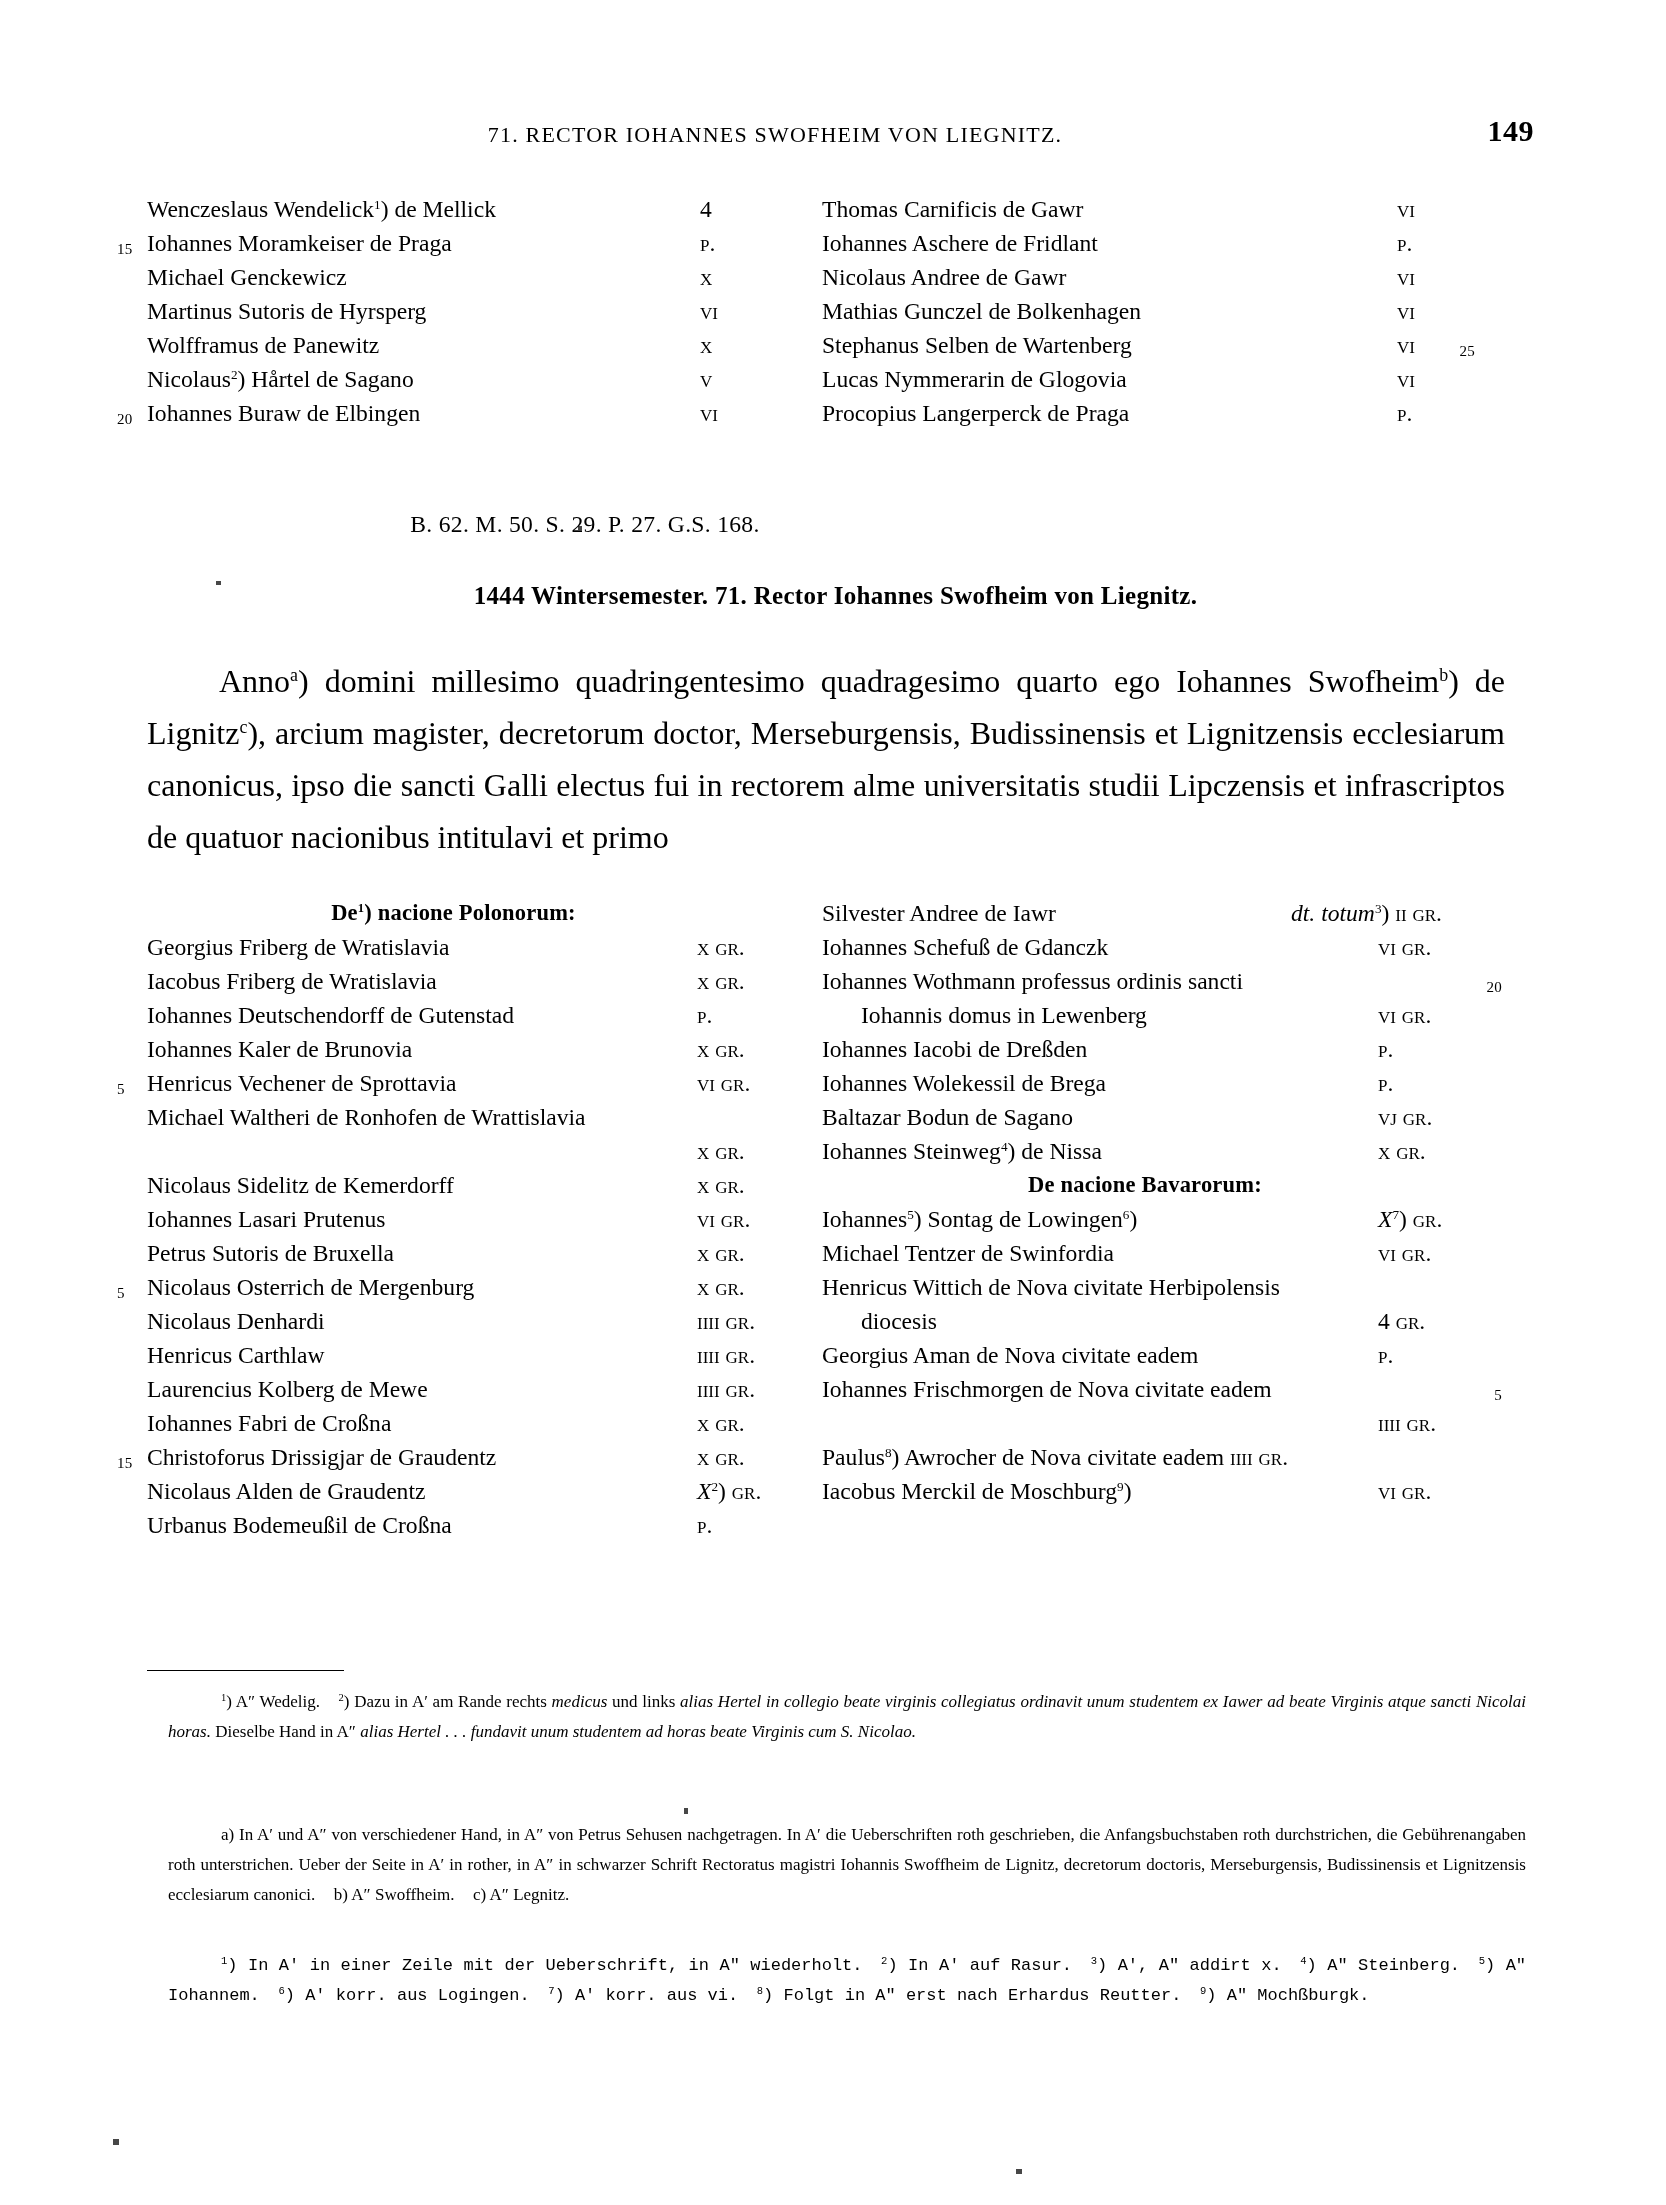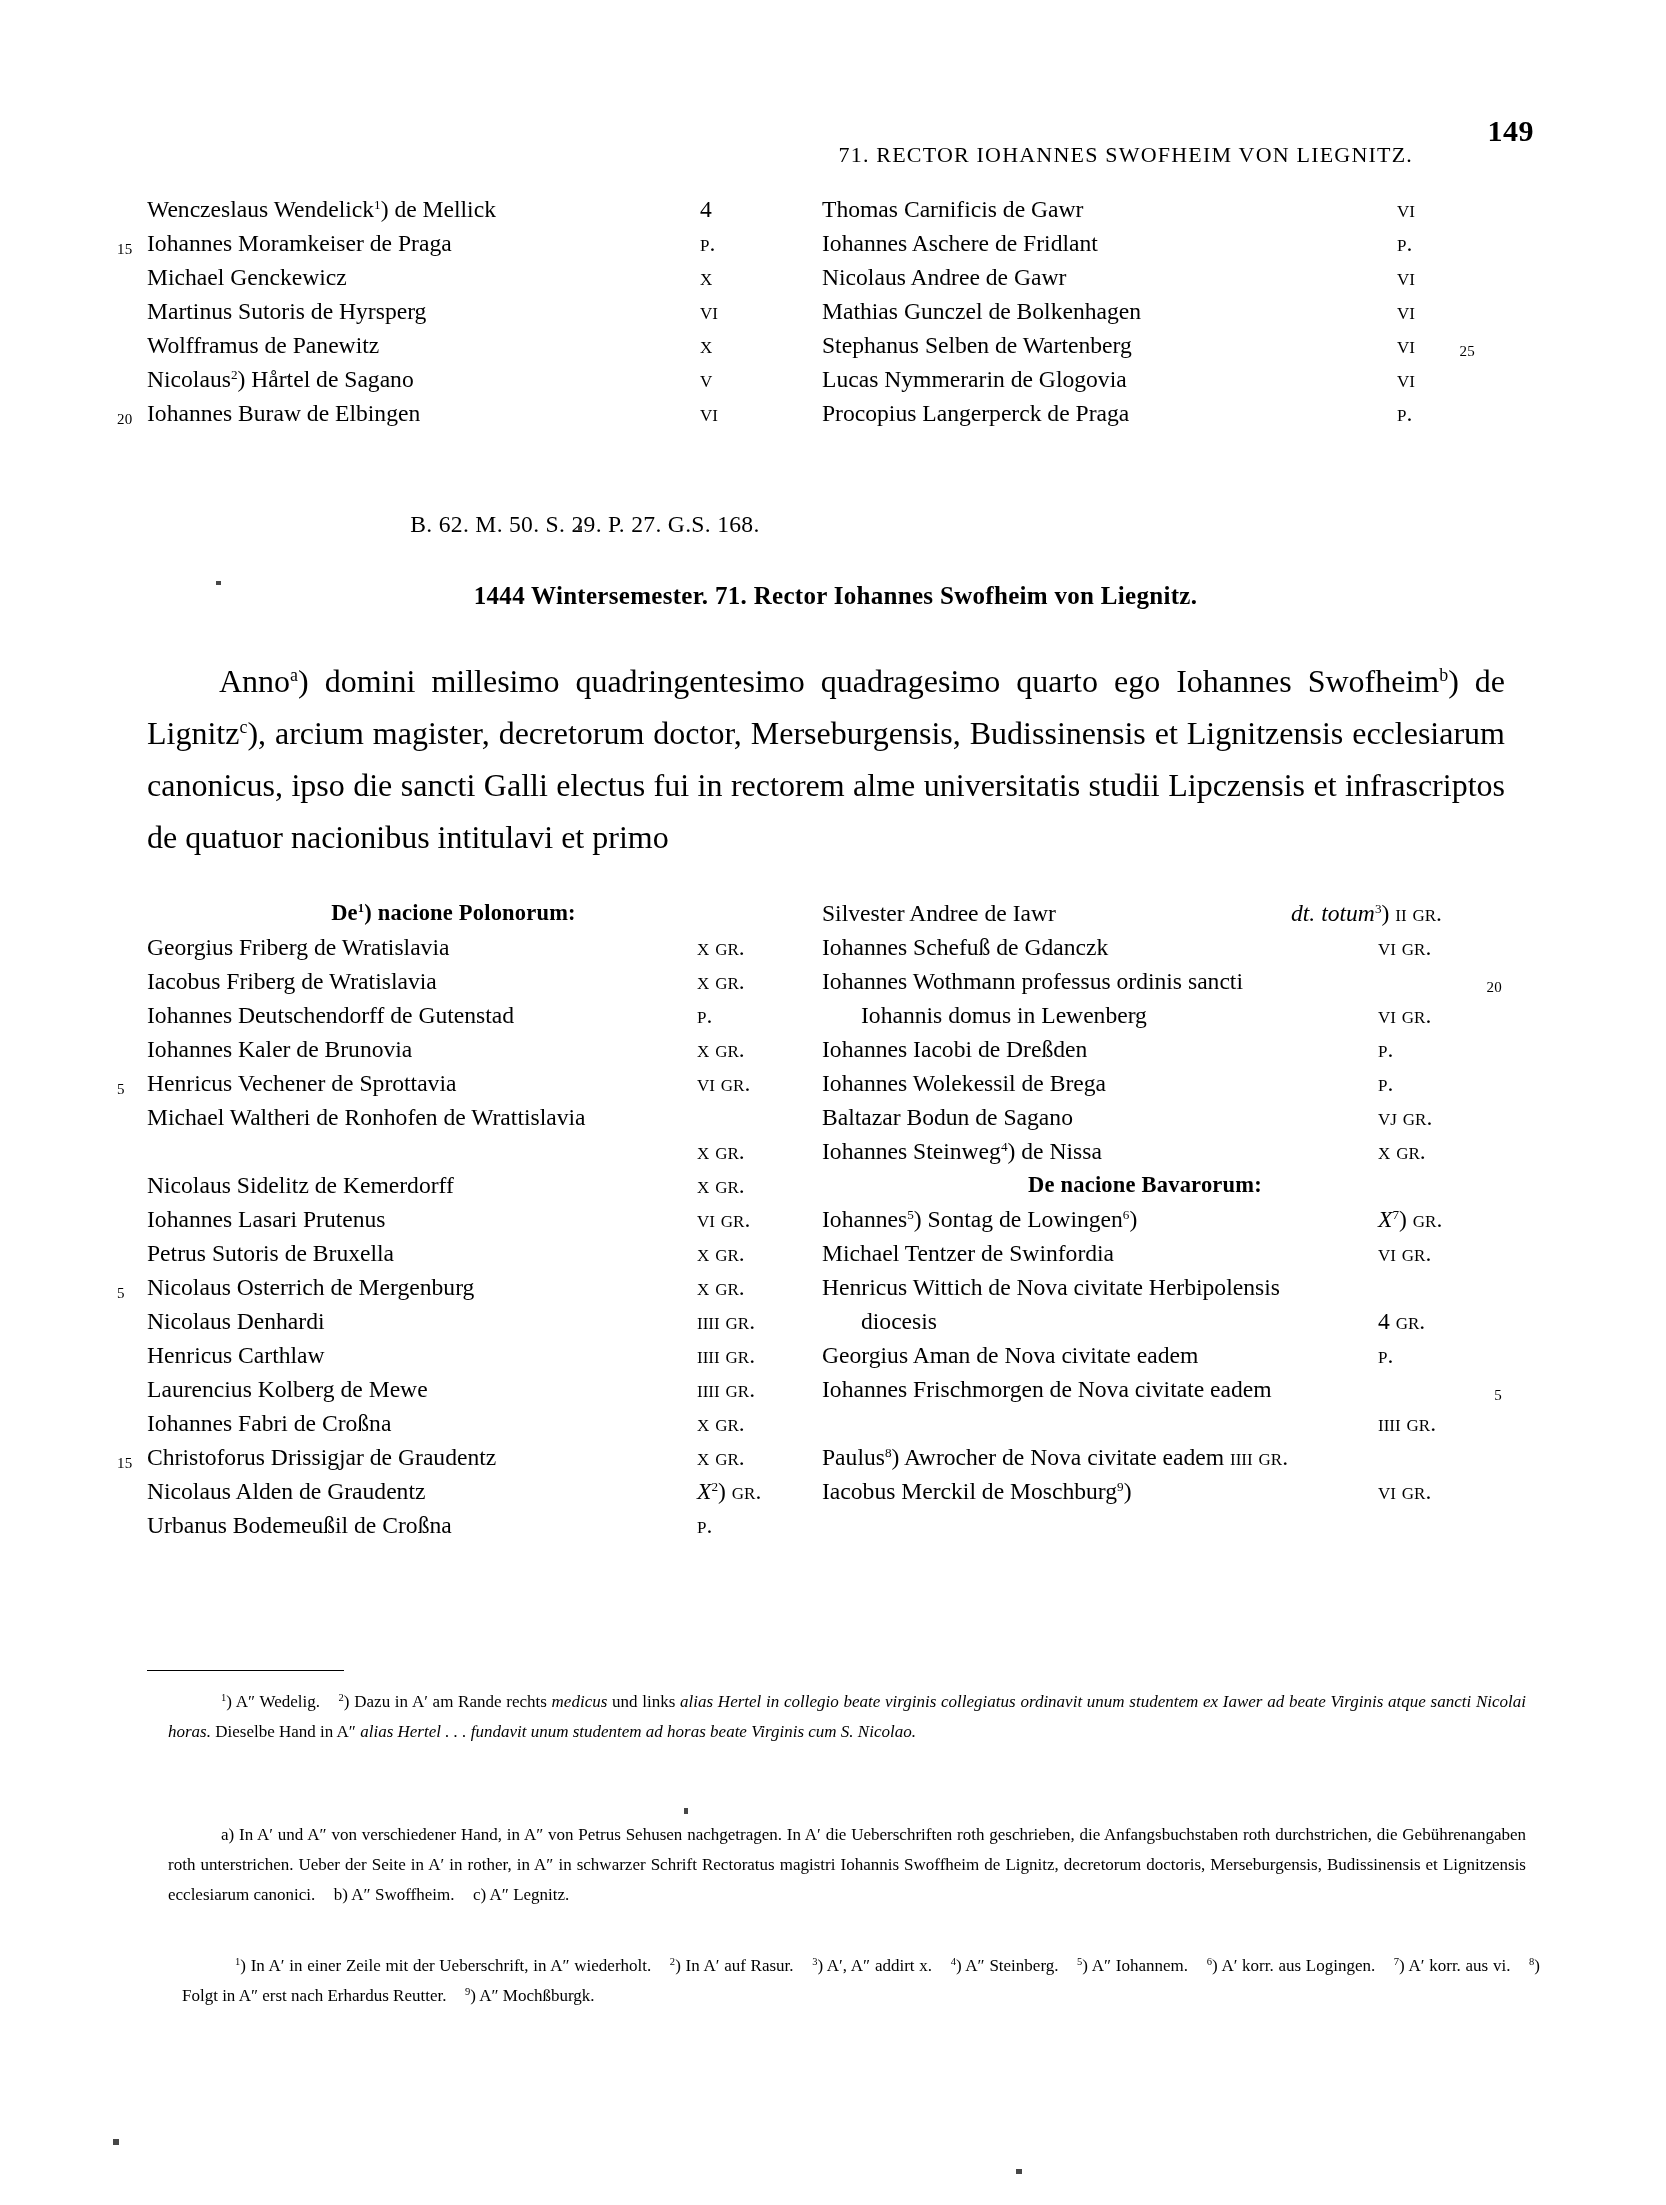--- a/index.html
+++ b/index.html
@@ -27,27 +27,26 @@
     position: absolute;
     left: 137px;
     top: 122px;
     width: 1397px;
     height: 33px;
   }
   .runhead-title {
     position: absolute;
     left: 0; top: 0;
     width: 1276px;
-    text-align: right;
+    text-align: center;
     font-size: 22px;
     letter-spacing: 1.2px;
     font-variant: small-caps;
     text-transform: uppercase;
     white-space: nowrap;
-    margin-top: 20px;
   }
   .runhead-folio {
     position: absolute;
     right: 0;
     top: -7.7px;
     font-size: 30px;
     font-weight: bold;
     letter-spacing: 0.5px;
   }
 
@@ -171,21 +170,21 @@
     position: absolute;
     font-size: 17px;
     line-height: 30px;
     text-align: justify;
     text-align-last: left;
     margin-left: 21px;
   }
   .fnblock .lead { padding-left: 53px; }
   #fn1 { left: 147px; top: 1687px; width: 1358px; }
   #fn2 { left: 147px; top: 1820px; width: 1358px; }
-  #fn3 { left: 161px; top: 1951px; width: 1358px; }
+  #fn3 { left: 147px; top: 1951px; width: 1358px; font-family: Liberation Mono, monospace; }
   .fnblock sup { font-size: 0.62em; vertical-align: 0.58em; }
   .sp-wide { display: inline-block; width: 18.6px; }
 
   
   .speck {
     position: absolute;
     background: #000;
     opacity: 0.72;
   }
 </style>

